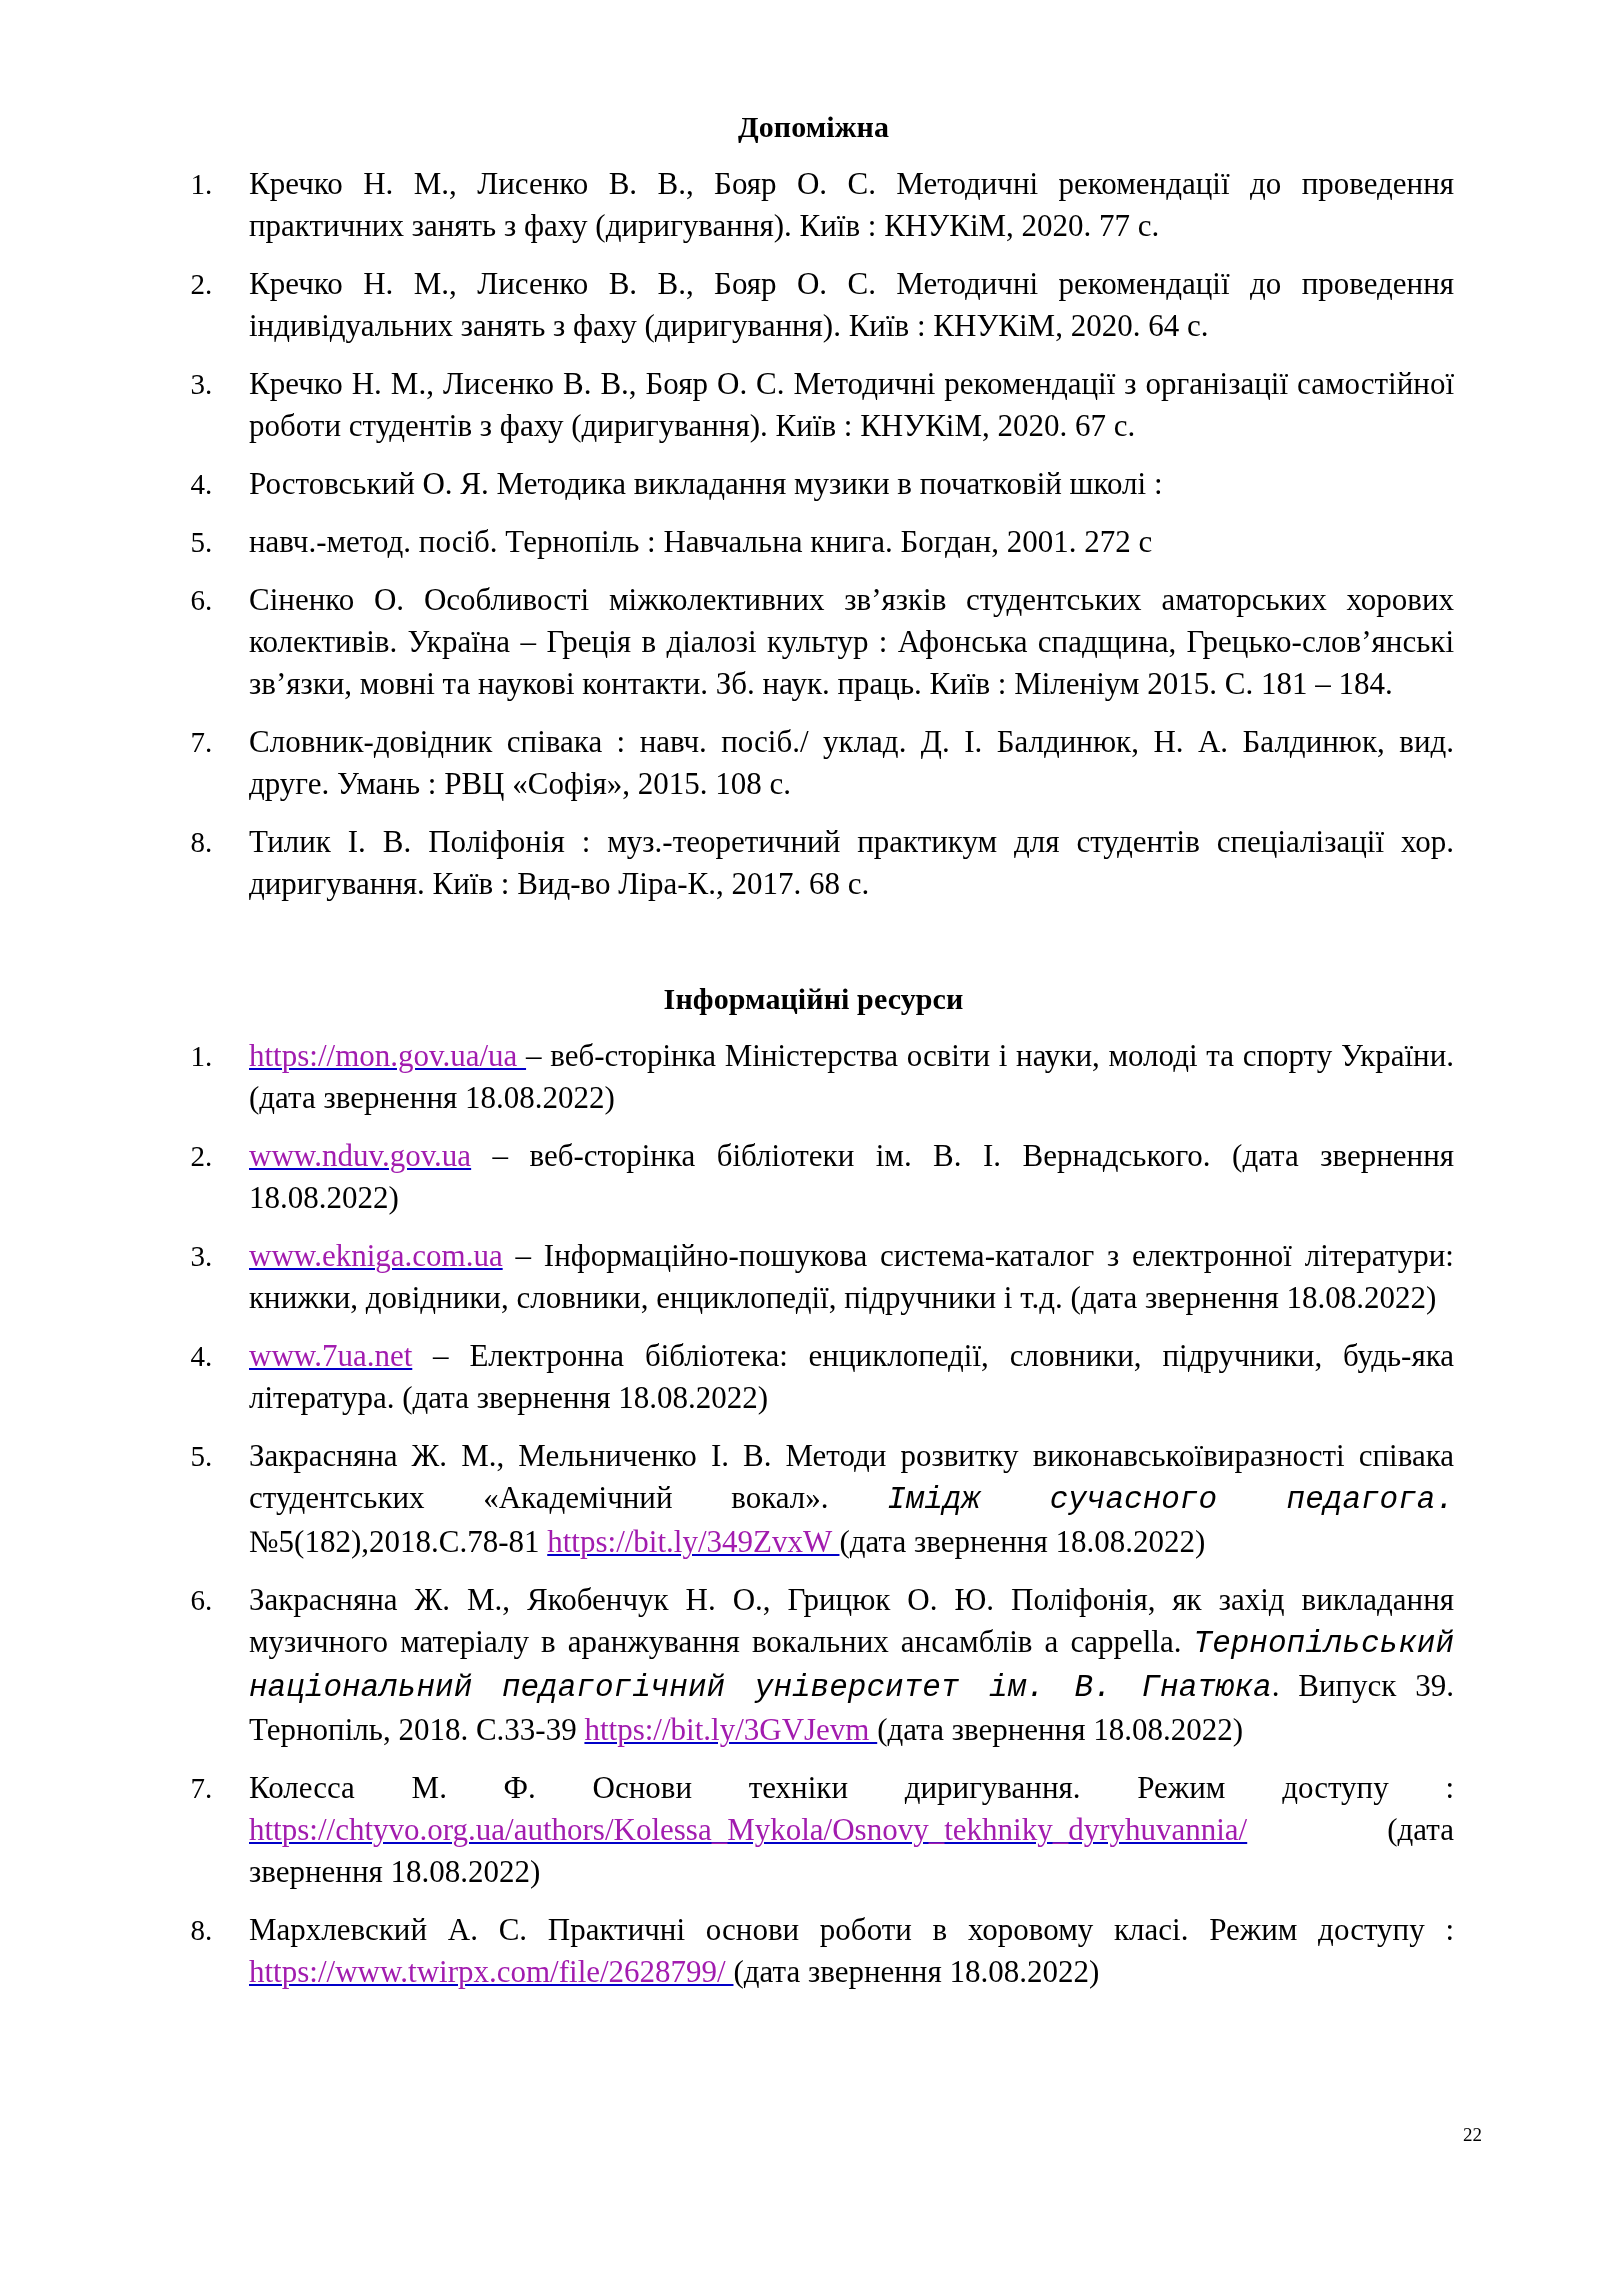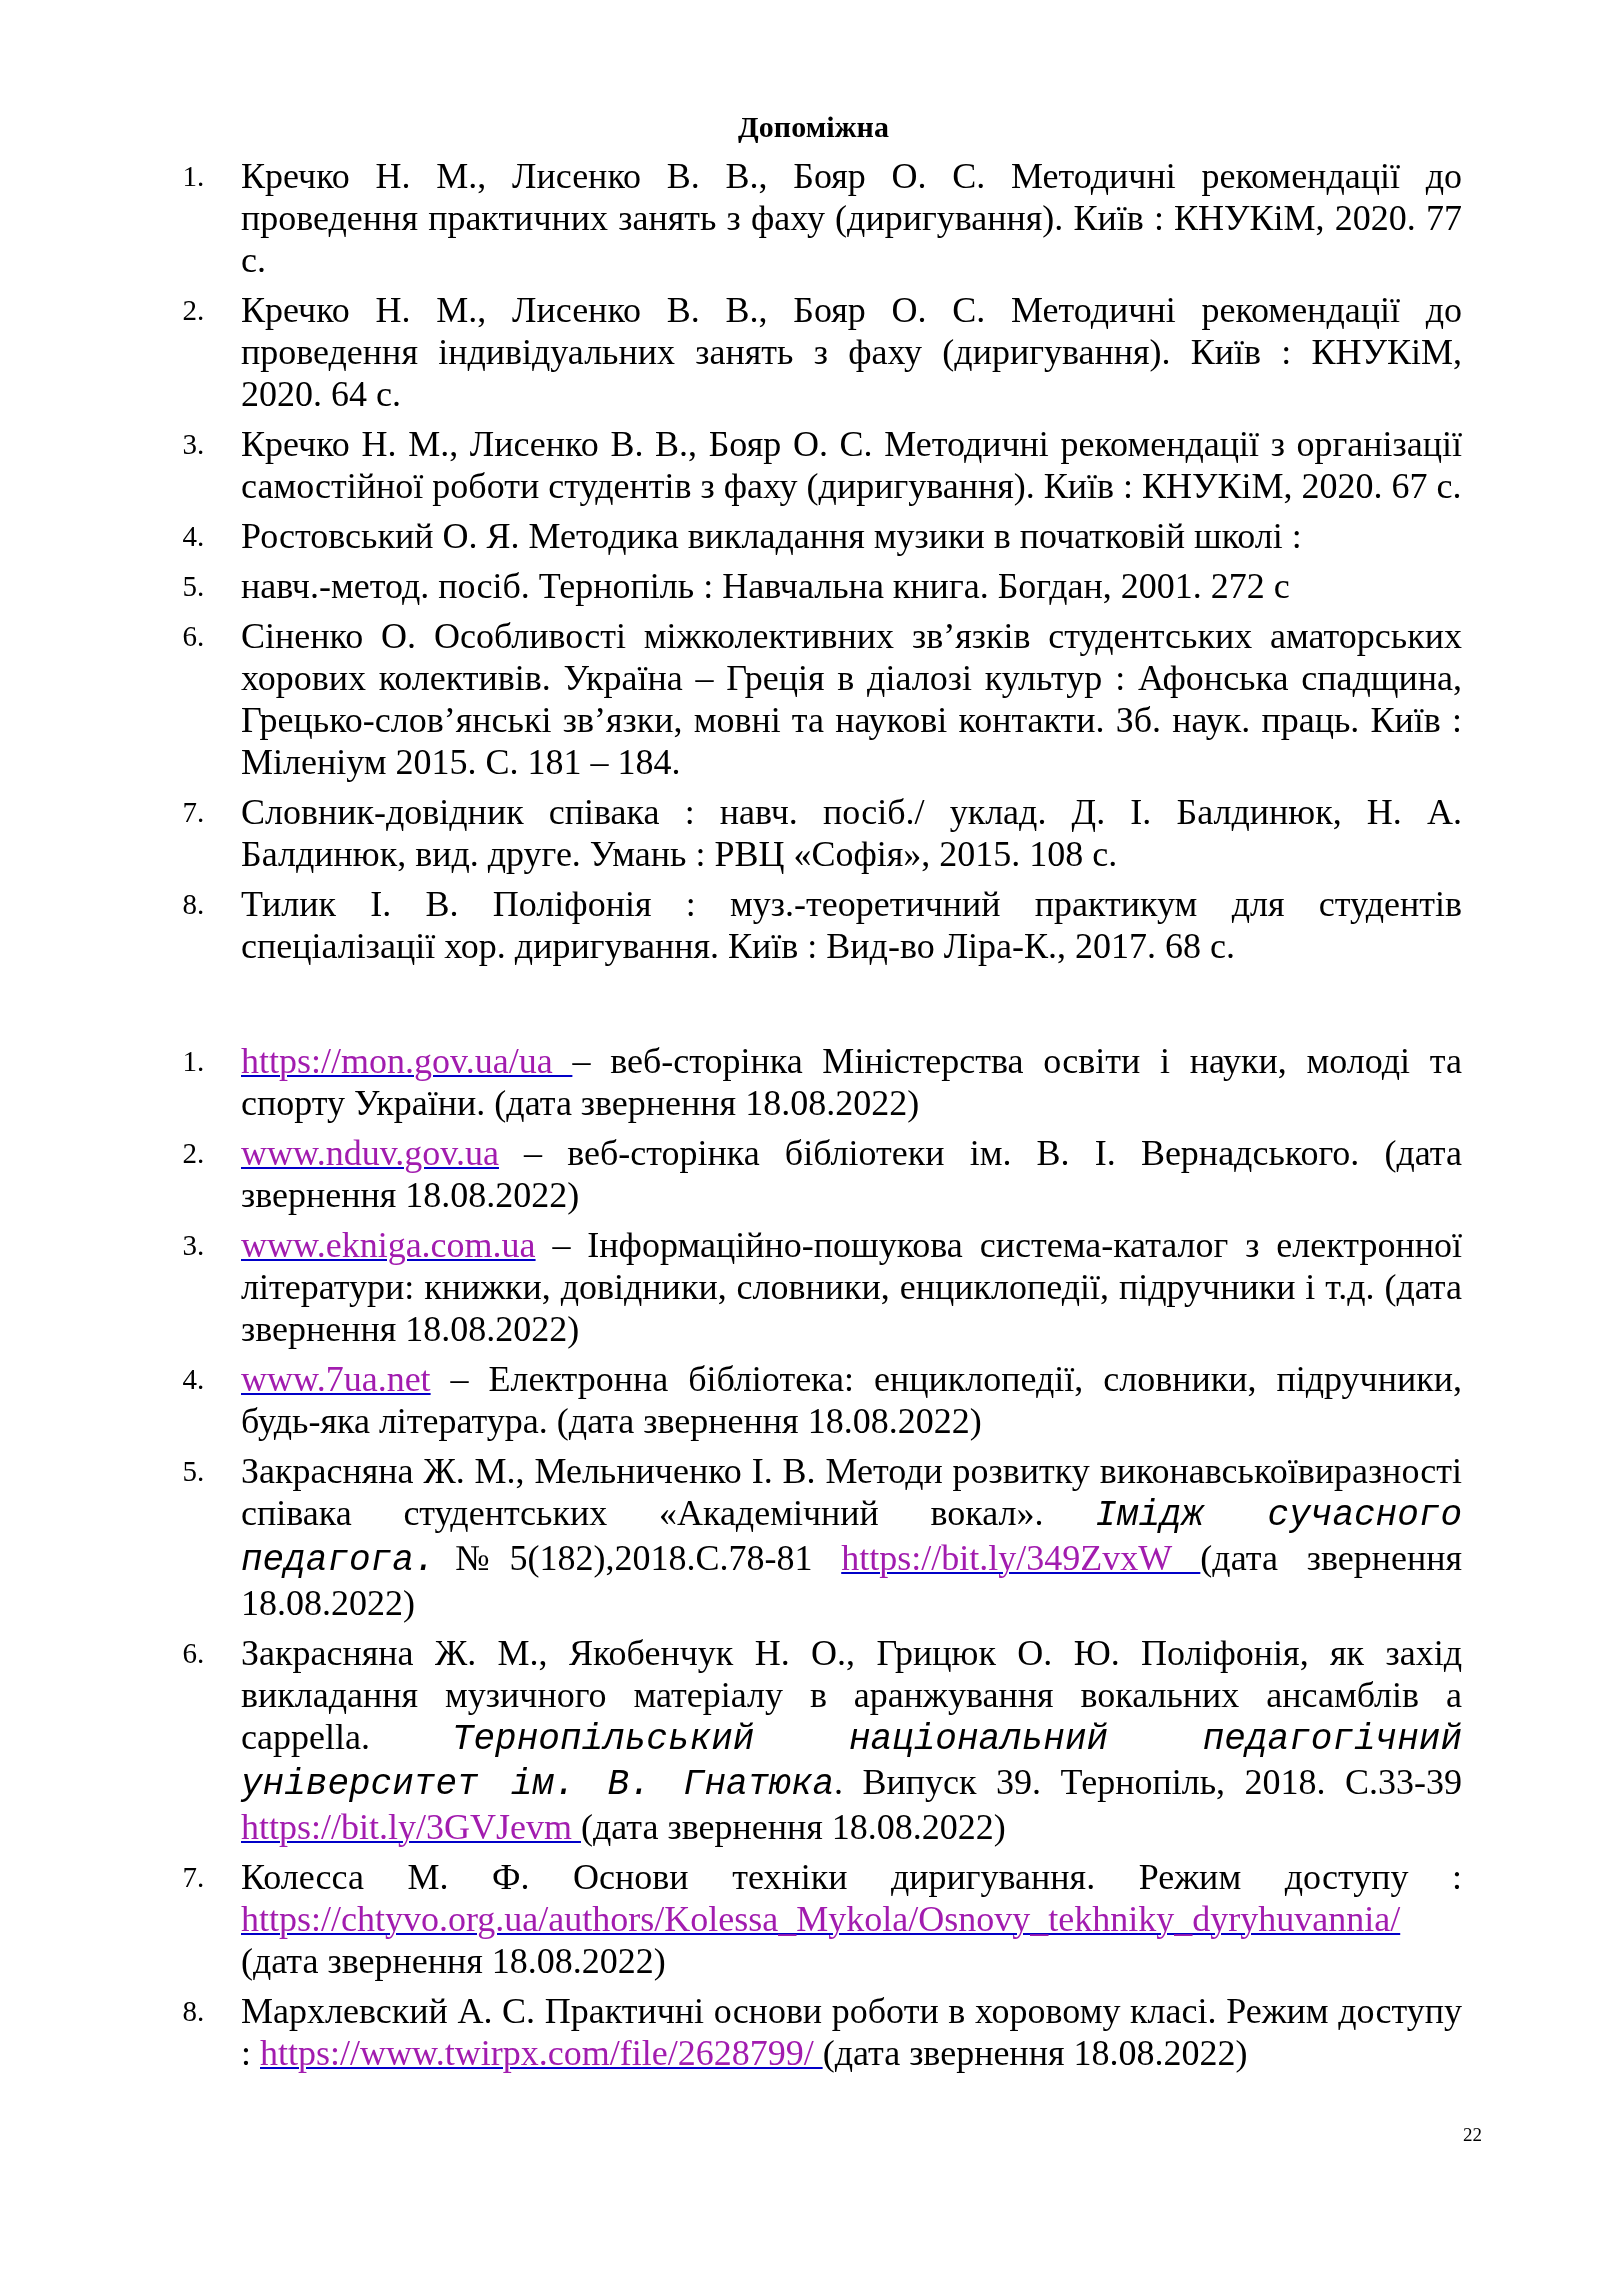--- a/index.html
+++ b/index.html
@@ -43,25 +43,25 @@
   ol.ref-list {
     list-style: none;
     margin: 0;
     padding: 0;
     counter-reset: refitem;
   }
   ol.ref-list > li {
     counter-increment: refitem;
     position: relative;
     padding-left: 76px;
-    font-size: 36px;
+    font-size: 31px;
     line-height: 42px;
     text-align: justify;
     text-justify: inter-word;
-    margin: 8px;
+    margin: 16px;
   }
   ol.ref-list > li::before {
     content: counter(refitem) ".";
     position: absolute;
     left: 17.6px;
     top: 0;
     width: 43px;
     text-align: left;
     font-size: 29px;
     line-height: 42px;
@@ -106,20 +106,21 @@
           <li class="no-justify"><span>навч.-метод. посіб. Тернопіль : Навчальна книга. Богдан, 2001. 272 с</span></li>
           <li><span>Сіненко О. Особливості міжколективних зв’язків студентських аматорських хорових колективів. Україна – Греція в діалозі культур : Афонська спадщина, Грецько-слов’янські зв’язки, мовні та наукові контакти. Зб.  наук. праць. Київ : Міленіум 2015. С. 181 – 184.</span></li>
           <li><span>Словник-довідник співака : навч. посіб./ уклад. Д. І. Балдинюк, Н. А. Балдинюк, вид. друге. Умань : РВЦ «Софія», 2015. 108 с.</span></li>
           <li><span>Тилик І. В. Поліфонія : муз.-теоретичний практикум для студентів спеціалізації хор. диригування. Київ : Вид-во Ліра-К., 2017. 68 с.</span></li>
         </ol>
     </div>
 
     <div class="gap-block"></div>
 
     <div>
+      <div class="section-heading">Інформаційні ресурси</div>
       <ol class="ref-list" id="list-1">
           <li><span class="doc-link">https://mon.gov.ua/ua </span><span>– веб-сторінка Міністерства освіти і науки, молоді та спорту України. (дата звернення 18.08.2022)</span></li>
           <li><span class="doc-link">www.nduv.gov.ua</span><span> – веб-сторінка бібліотеки ім. В. І. Вернадського. (дата звернення 18.08.2022)</span></li>
           <li><span class="doc-link">www.ekniga.com.ua</span><span> – Інформаційно-пошукова система-каталог з електронної літератури: книжки, довідники, словники, енциклопедії, підручники і т.д. (дата звернення 18.08.2022)</span></li>
           <li><span class="doc-link">www.7ua.net</span><span> – Електронна бібліотека: енциклопедії, словники, підручники, будь-яка література. (дата звернення 18.08.2022)</span></li>
           <li><span>Закрасняна Ж. М., Мельниченко І. В. Методи розвитку виконавськоївиразності співака студентських «Академічний вокал». </span><span class="it">Імідж сучасного  педагога.</span><span>№5(182),2018.С.78-81  </span><span class="doc-link">https://bit.ly/349ZvxW  </span><span>(дата звернення 18.08.2022)</span></li>
           <li><span>Закрасняна Ж. М., Якобенчук Н. О., Грицюк О. Ю. Поліфонія, як захід викладання музичного матеріалу в аранжування вокальних ансамблів а cappella. </span><span class="it">Тернопільський національний педагогічний університет ім. В. Гнатюка</span><span>. Випуск 39. Тернопіль, 2018. С.33-39 </span><span class="doc-link">https://bit.ly/3GVJevm </span><span>(дата звернення 18.08.2022)</span></li>
           <li><span>Колесса М. Ф. Основи техніки диригування. Режим доступу : </span><span class="doc-link">https://chtyvo.org.ua/authors/Kolessa_Mykola/Osnovy_tekhniky_dyryhuvannia/</span><span> (дата звернення 18.08.2022)</span></li>
           <li><span>Мархлевский А. С. Практичні основи роботи в хоровому класі. Режим доступу : </span><span class="doc-link">https://www.twirpx.com/file/2628799/ </span><span>(дата звернення 18.08.2022)</span></li>
         </ol>

